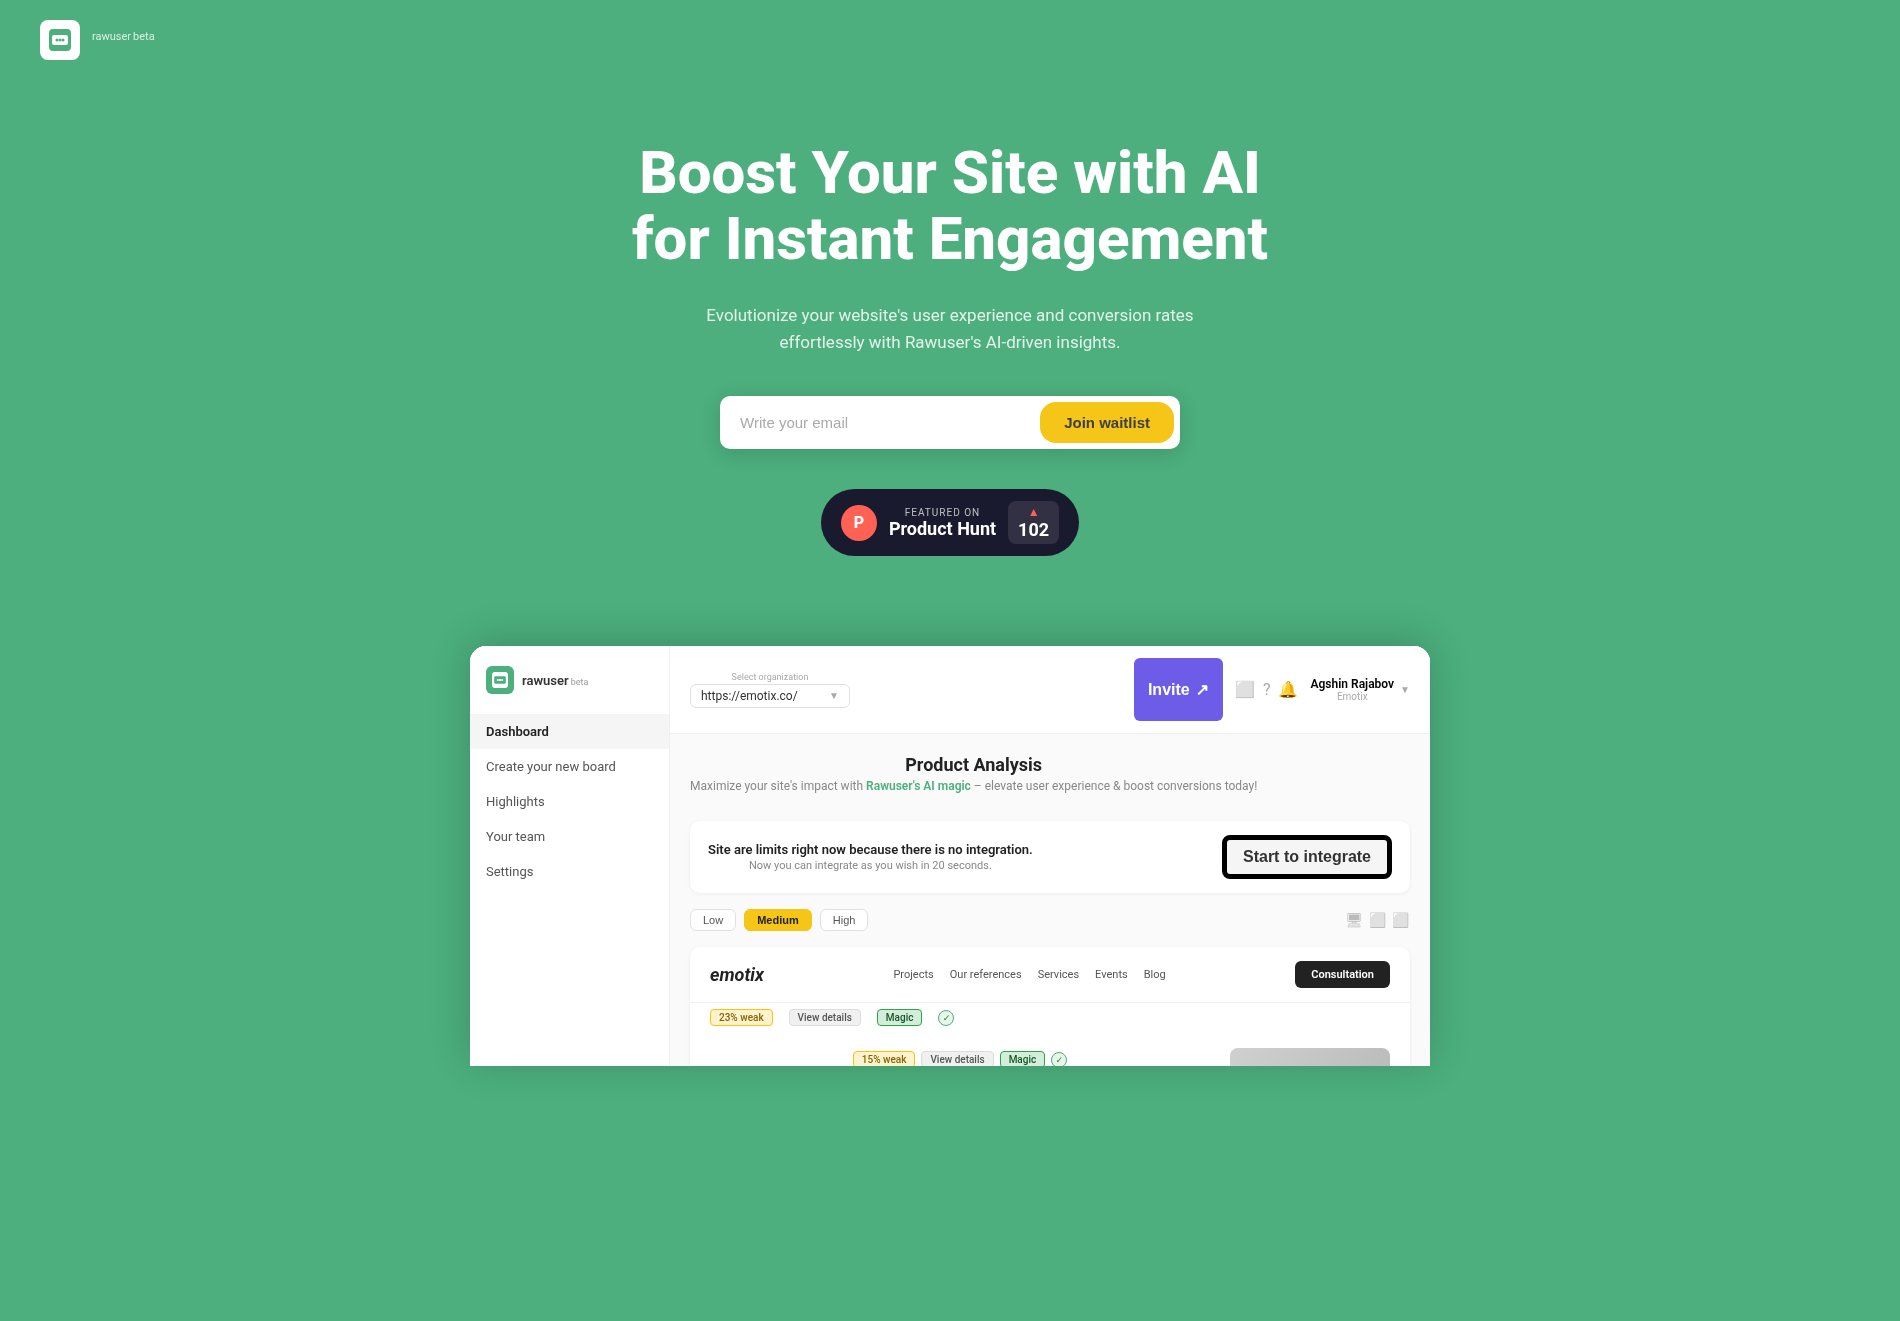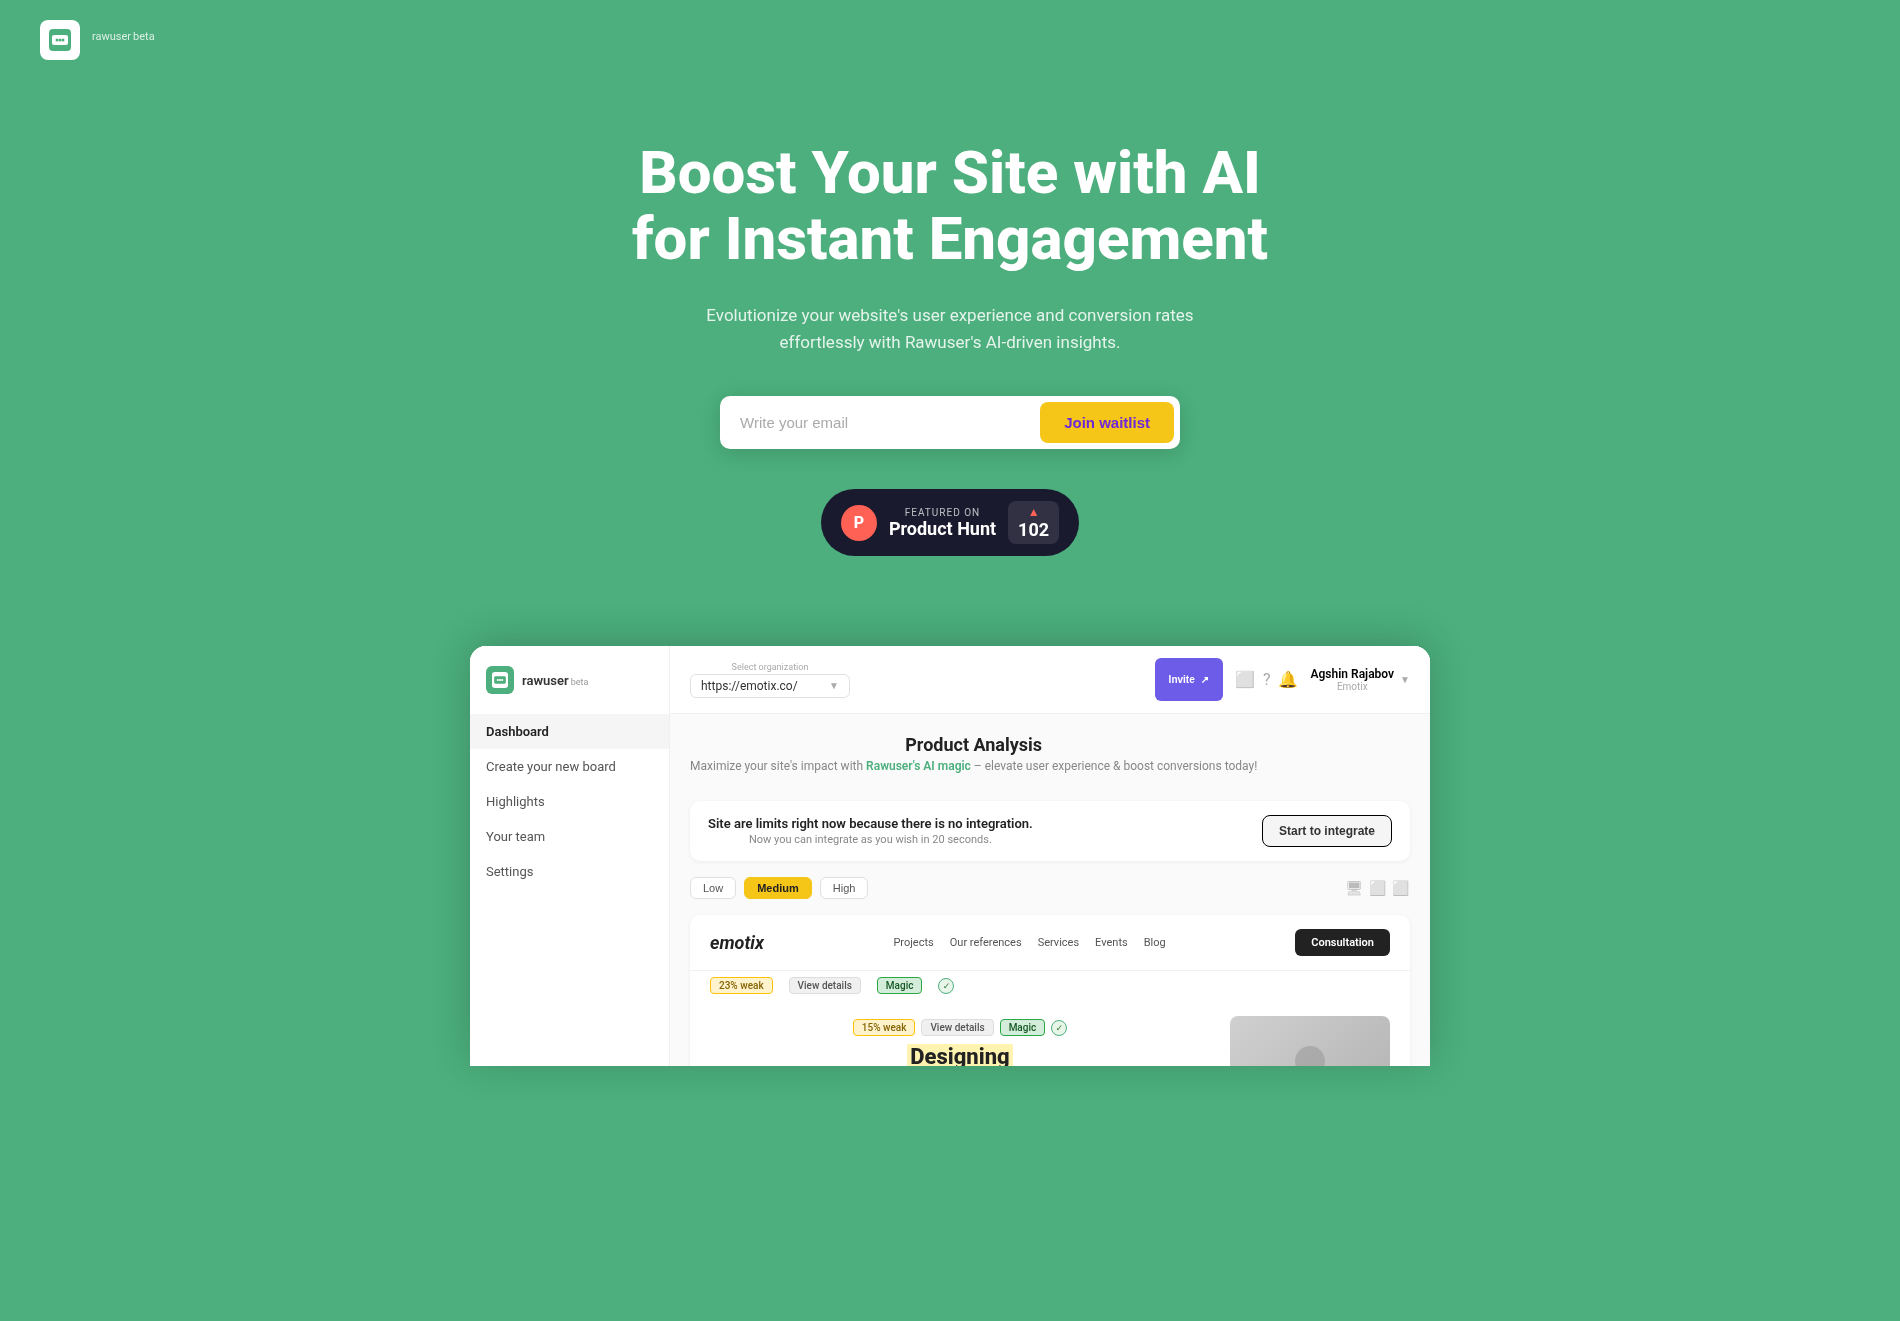--- a/index.html
+++ b/index.html
@@ -37,22 +37,22 @@
     .email-form {
       display: flex; max-width: 460px; margin: 0 auto 40px;
       background: white; border-radius: 10px; padding: 6px; box-shadow: 0 4px 20px rgba(0,0,0,0.15);
     }
     .email-input {
       flex: 1; border: none; outline: none; font-size: 15px; padding: 8px 14px;
       background: transparent; color: #333;
     }
     .email-input::placeholder { color: #aaa; }
     .join-btn {
-      background: #f5c518; color: #6d28d9; font-weight: 700; font-size: 15px;
-      border: none; border-radius: 8px; padding: 12px 24px; cursor: pointer;
+      background: #f5c518; color: #404040; font-weight: 700; font-size: 15px;
+      border: none; border-radius: 16px; padding: 12px 24px; cursor: pointer;
       white-space: nowrap;
     }
 
     
     .ph-badge {
       display: inline-flex; align-items: center; gap: 12px;
       background: #1a1a2e; color: white; border-radius: 50px;
       padding: 12px 20px; margin-bottom: 50px;
     }
     .ph-circle {
@@ -115,21 +115,21 @@
     .org-dropdown {
       display: flex; align-items: center; gap: 8px;
       border: 1px solid #e0e0e0; border-radius: 6px; padding: 4px 10px;
       font-size: 12px; color: #333; cursor: pointer; background: white;
       min-width: 160px;
     }
     .org-dropdown span.chevron { margin-left: auto; color: #aaa; font-size: 10px; }
     .top-right { display: flex; align-items: center; gap: 12px; }
     .invite-btn {
       background: #6c5ce7; color: white; border: none; border-radius: 6px;
-      padding: 16px 14px; font-size: 10px; font-weight: 600; cursor: pointer;
+      padding: 22px 14px; font-size: 16px; font-weight: 600; cursor: pointer;
       display: flex; align-items: center; gap: 6px;
     }
     .top-icons { display: flex; gap: 8px; }
     .top-icon { font-size: 16px; color: #aaa; cursor: pointer; }
     .user-info { display: flex; align-items: center; gap: 6px; font-size: 12px; text-align: center; }
     .user-name { font-weight: 600; font-size: 12px; }
     .user-org { color: #aaa; font-size: 10px; }
 
     
     .content-area { flex: 1; overflow-y: auto; padding: 20px; background: #fafafa; }
@@ -155,22 +155,22 @@
 
     
     .alert-card {
       display: flex; align-items: center; justify-content: space-between;
       background: white; border-radius: 10px; padding: 14px 18px;
       box-shadow: 0 1px 4px rgba(0,0,0,0.06); margin-bottom: 16px;
     }
     .alert-text .alert-title { font-size: 13px; font-weight: 600; color: #222; }
     .alert-text .alert-sub { font-size: 11px; color: #888; margin-top: 2px; }
     .start-btn {
-      background: #f5f5f5; border: 1px solid #000000; border-radius: 8px;
-      padding: 8px 16px; font-size: 12px; font-weight: 600; cursor: pointer; color: #333;
+      background: #f5f5f5; border: 5px solid #000000; border-radius: 8px;
+      padding: 8px 16px; font-size: 16px; font-weight: 600; cursor: pointer; color: #333;
     }
 
     
     .level-row {
       display: flex; align-items: center; gap: 8px; margin-bottom: 16px;
     }
     .level-btn {
       padding: 4px 12px; border-radius: 6px; font-size: 11px; cursor: pointer; border: 1px solid #e0e0e0;
       background: white; color: #555;
     }

